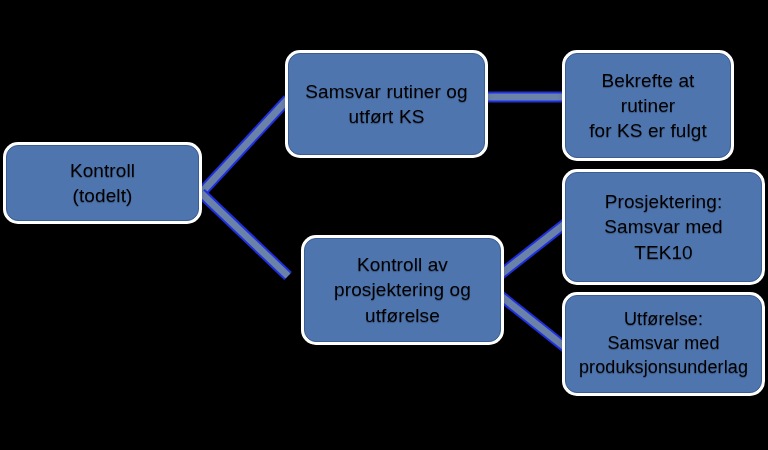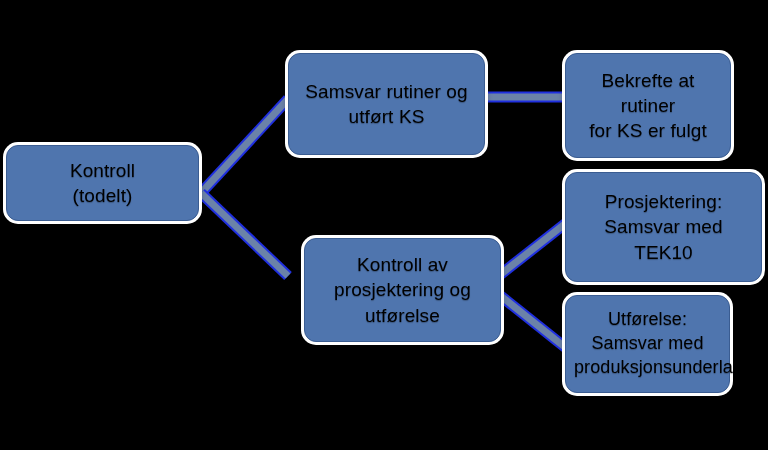--- a/index.html
+++ b/index.html
@@ -46,21 +46,21 @@
   .node .label {
     display: block;
     width: 100%;
     white-space: pre-line;
   }
   #node-root { left: 6px;   top: 145px; width: 193px; height: 76px; }
   #node-samsvar-rutiner { left: 288px; top: 53px;  width: 197px; height: 102px; font-size: 19px; }
   #node-bekrefte { left: 565px; top: 53px;  width: 166px; height: 105px; font-size: 19px; }
   #node-kontroll-prosj { left: 288px; top: 238px; width: 197px; height: 104px; font-size: 19px; margin-left: 16px; }
   #node-prosjektering { left: 565px; top: 172px; width: 197px; height: 110px; font-size: 19px; }
-  #node-utforelse { left: 565px; top: 295px; width: 165px; height: 98px;  font-size: 18px; }
+  #node-utforelse { left: 565px; top: 295px; width: 197px; height: 98px;  font-size: 18px; }
 </style>
 </head>
 <body>
 
 <div id="canvas">
 
   <svg id="connector-layer" width="768" height="450" viewBox="0 0 768 450" xmlns="http://www.w3.org/2000/svg">
     <g>
       <line x1="201" y1="193" x2="288" y2="99" stroke="#2030E0" stroke-width="11" stroke-linecap="butt"></line>
       <line x1="201" y1="193" x2="288" y2="99" stroke="#6B82A8" stroke-width="7" stroke-linecap="butt"></line>

